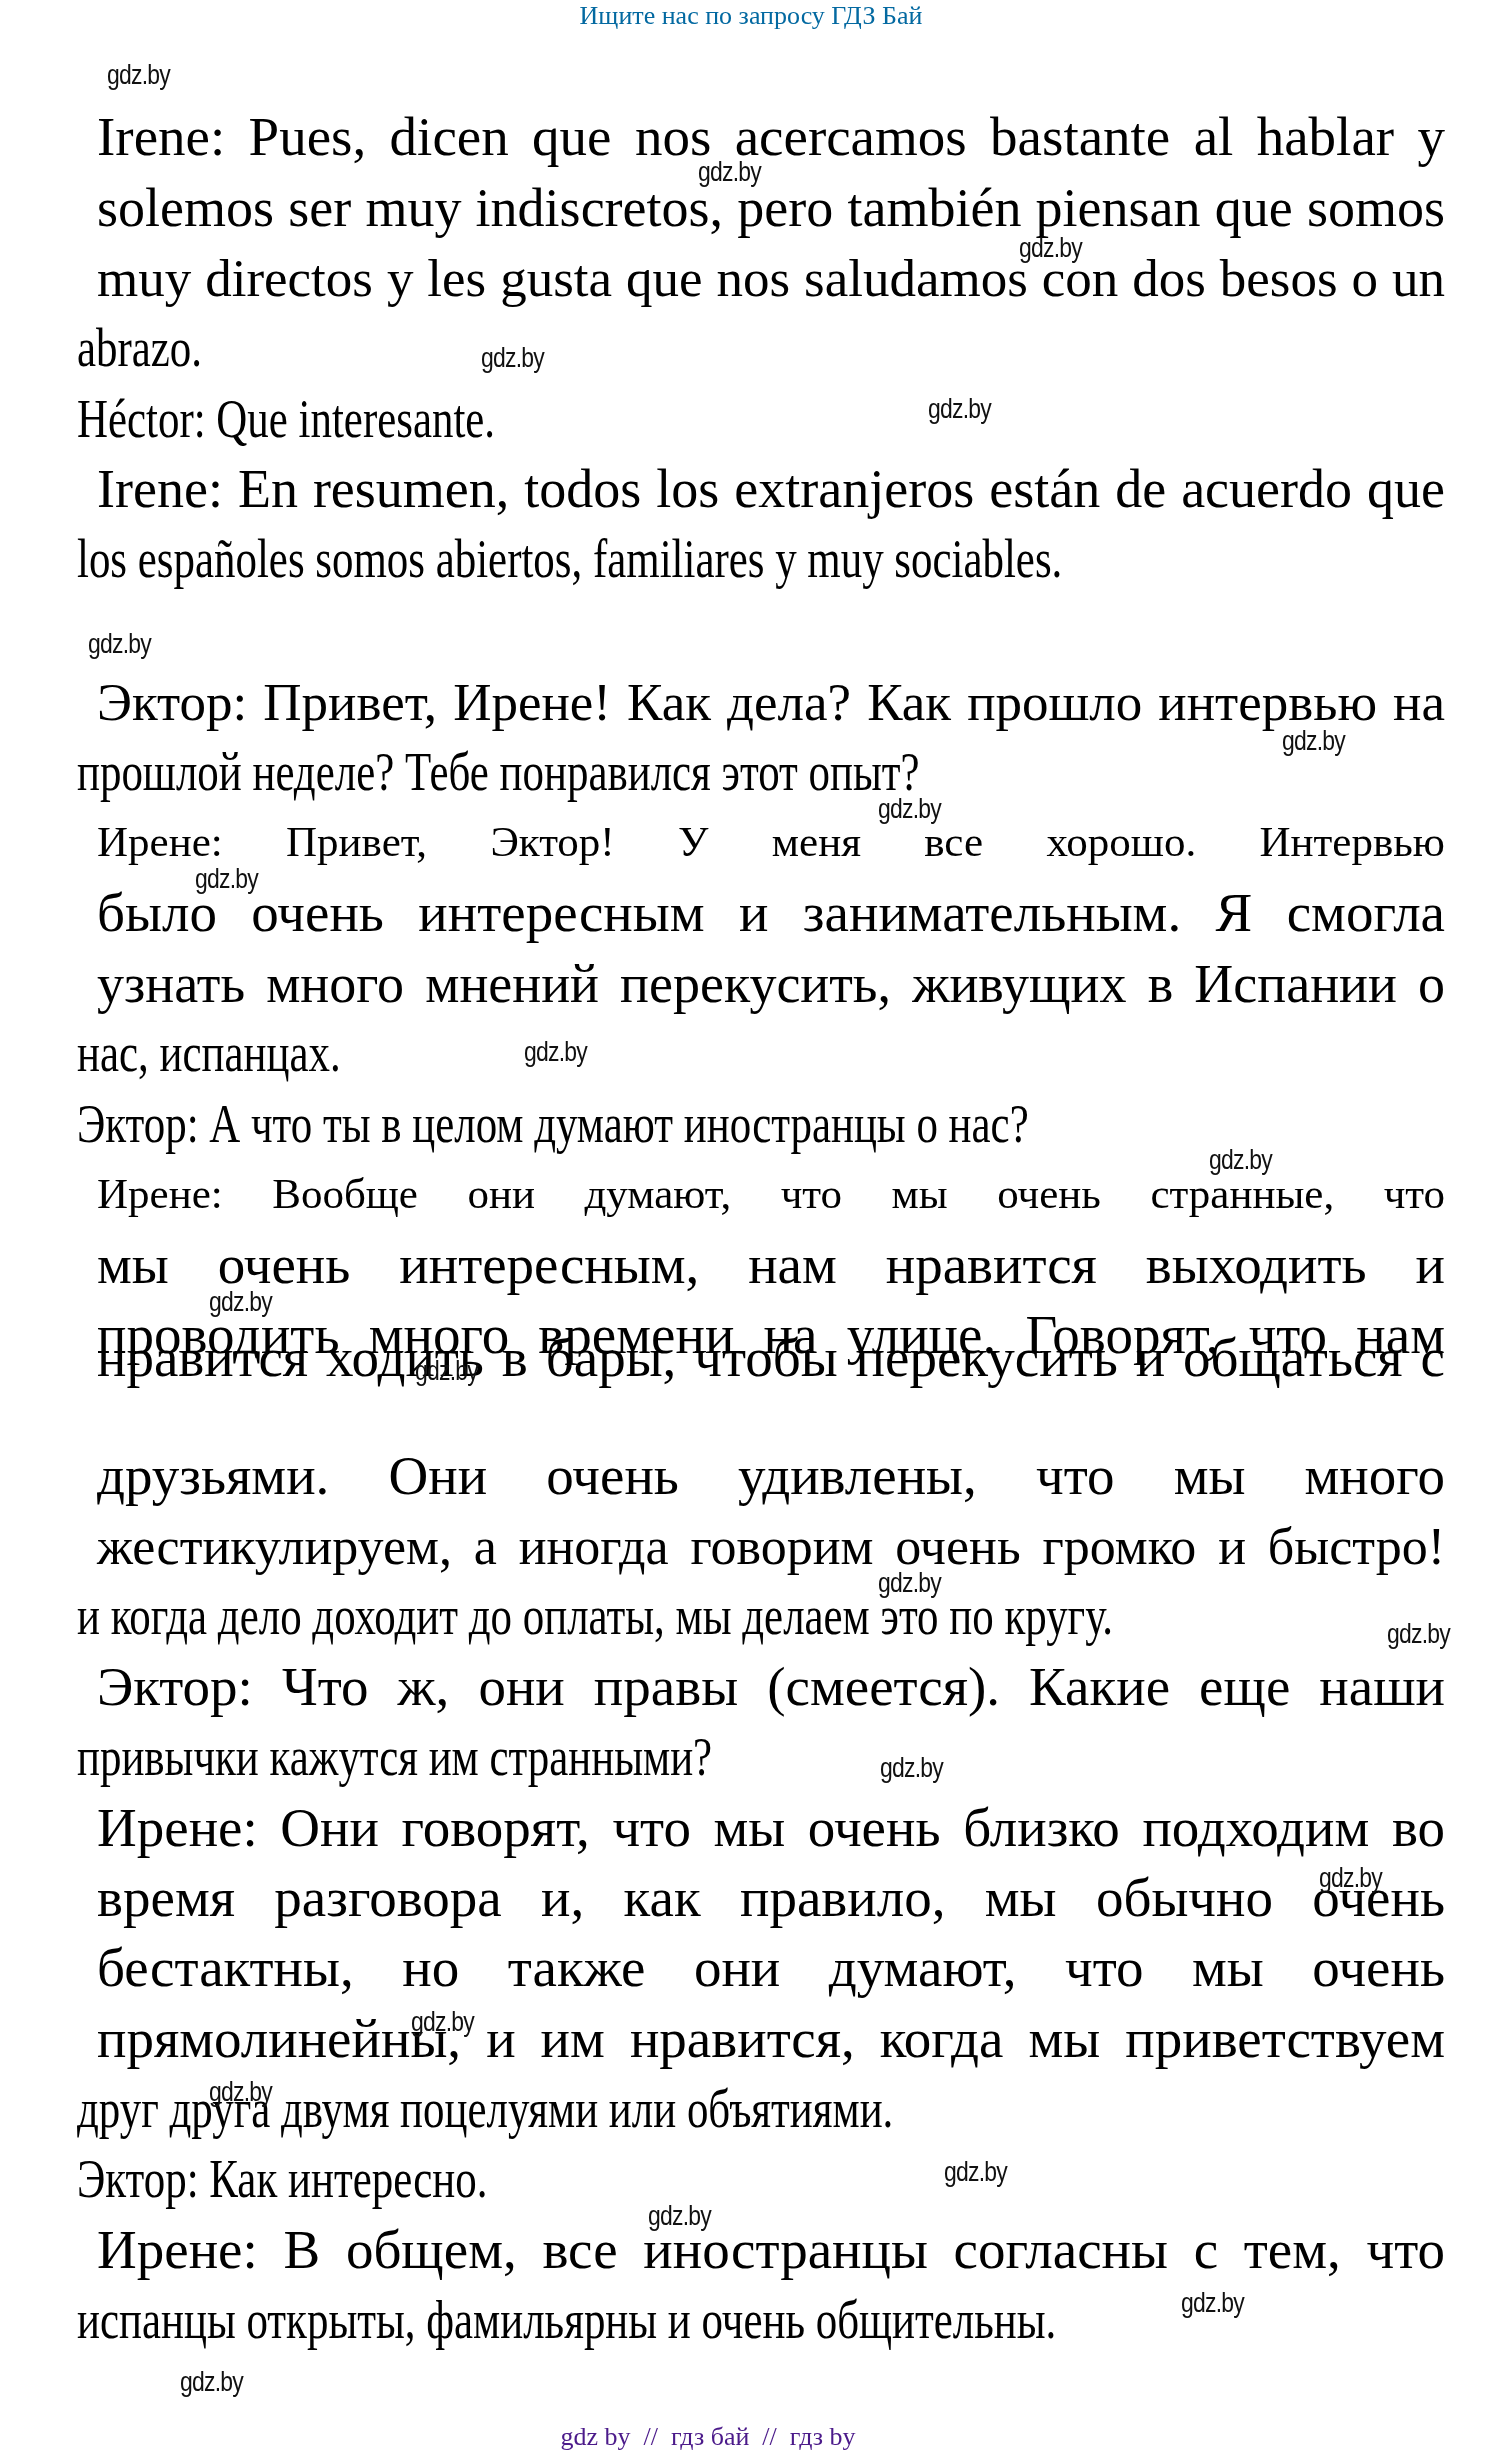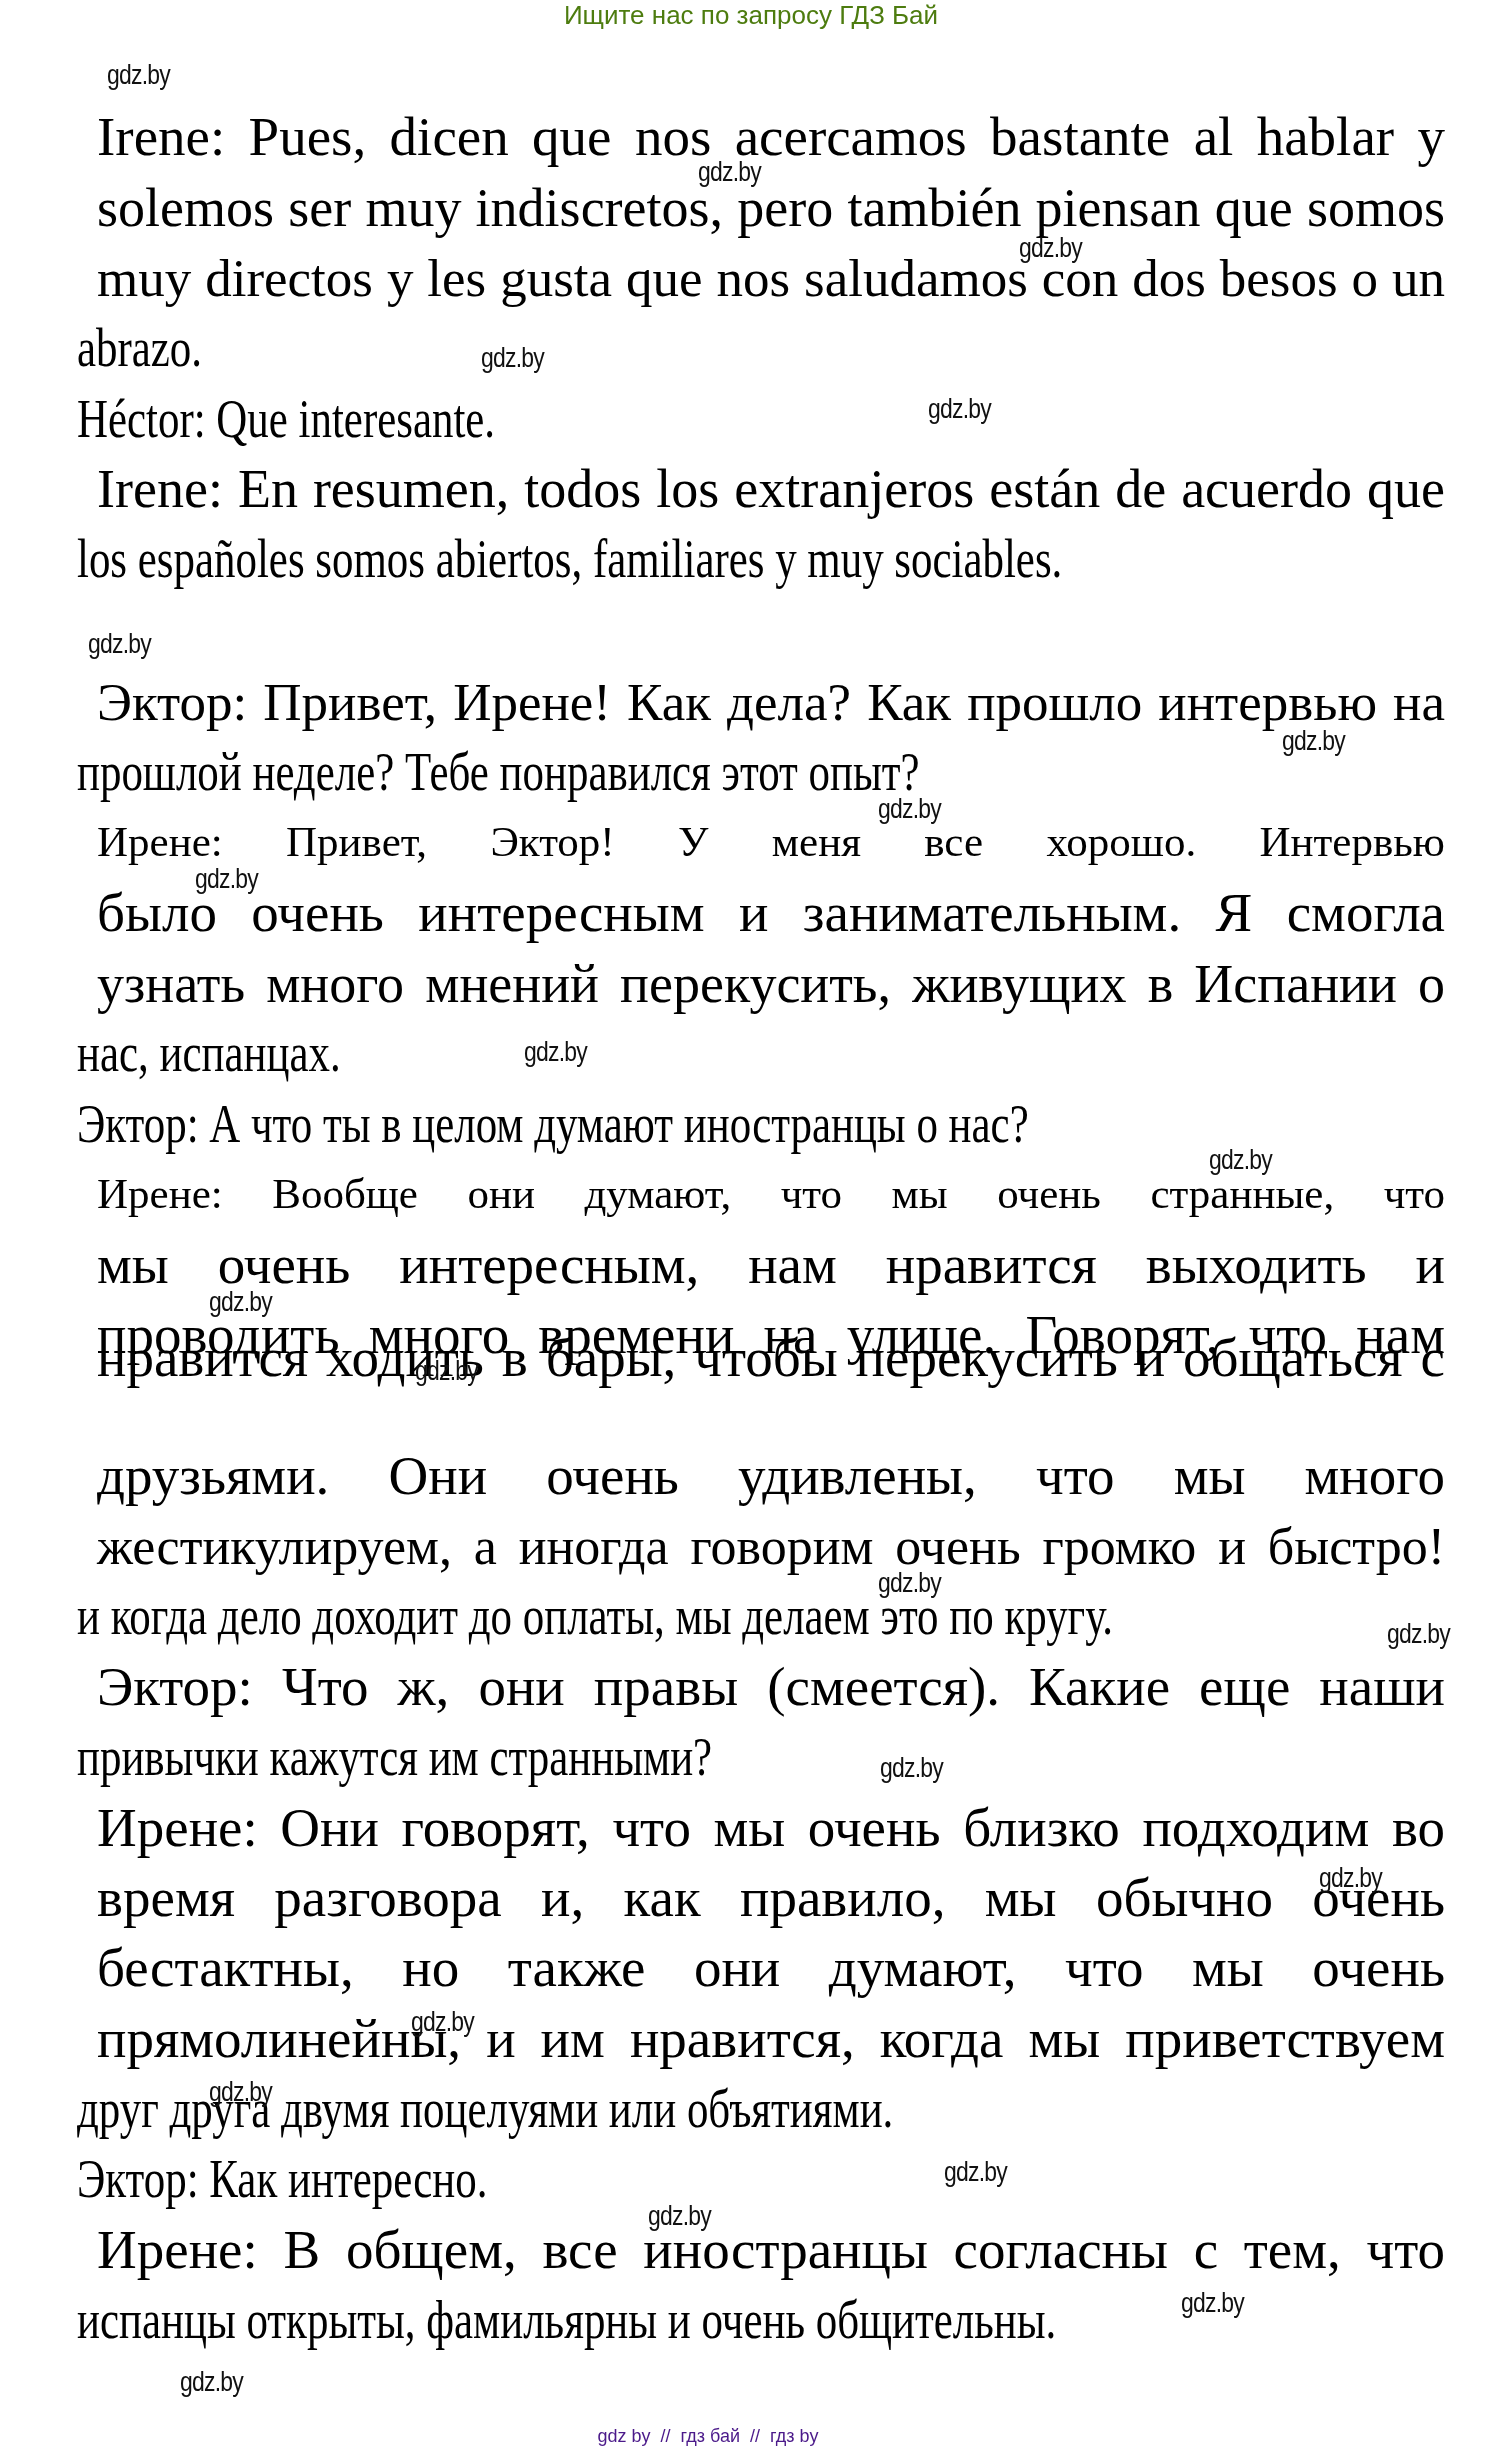--- a/index.html
+++ b/index.html
@@ -1,24 +1,24 @@
 <!DOCTYPE html>
 <html style="font-size:14.7px"><head>
 <meta charset="utf-8">
 <style>
   html, body { margin:0; padding:0; background:#ffffff; }
   body { width:1502px; height:2462px; position:relative; overflow:hidden; }
   .banner-top {
     position:absolute; top:0; left:0; width:1502px; text-align:center;
-    font-family:Liberation Sans, sans-serif; font-size:26px; line-height:31px;
-    color:#4d7c0f;
+    font-family:Liberation Serif, serif; font-size:26px; line-height:31px;
+    color:#0369a1;
   }
   .banner-bottom {
     position:absolute; top:2421px; left:0; width:1416px; text-align:center;
-    font-family:Liberation Sans, sans-serif; font-size:18px; line-height:31px;
+    font-family:Liberation Serif, serif; font-size:26px; line-height:31px;
     color:#4b1a8a; white-space:pre;
   }
   .line {
     position:absolute; left:77px; width:1348px; height:66px;
     font-family:"Liberation Serif", serif; font-size:55px; line-height:66px;
     color:#000; white-space:nowrap;
     transform-origin:left top;
   }
   .line.just { text-align:justify; text-align-last:justify; white-space:normal;margin-left:20px; }
   .wm {

